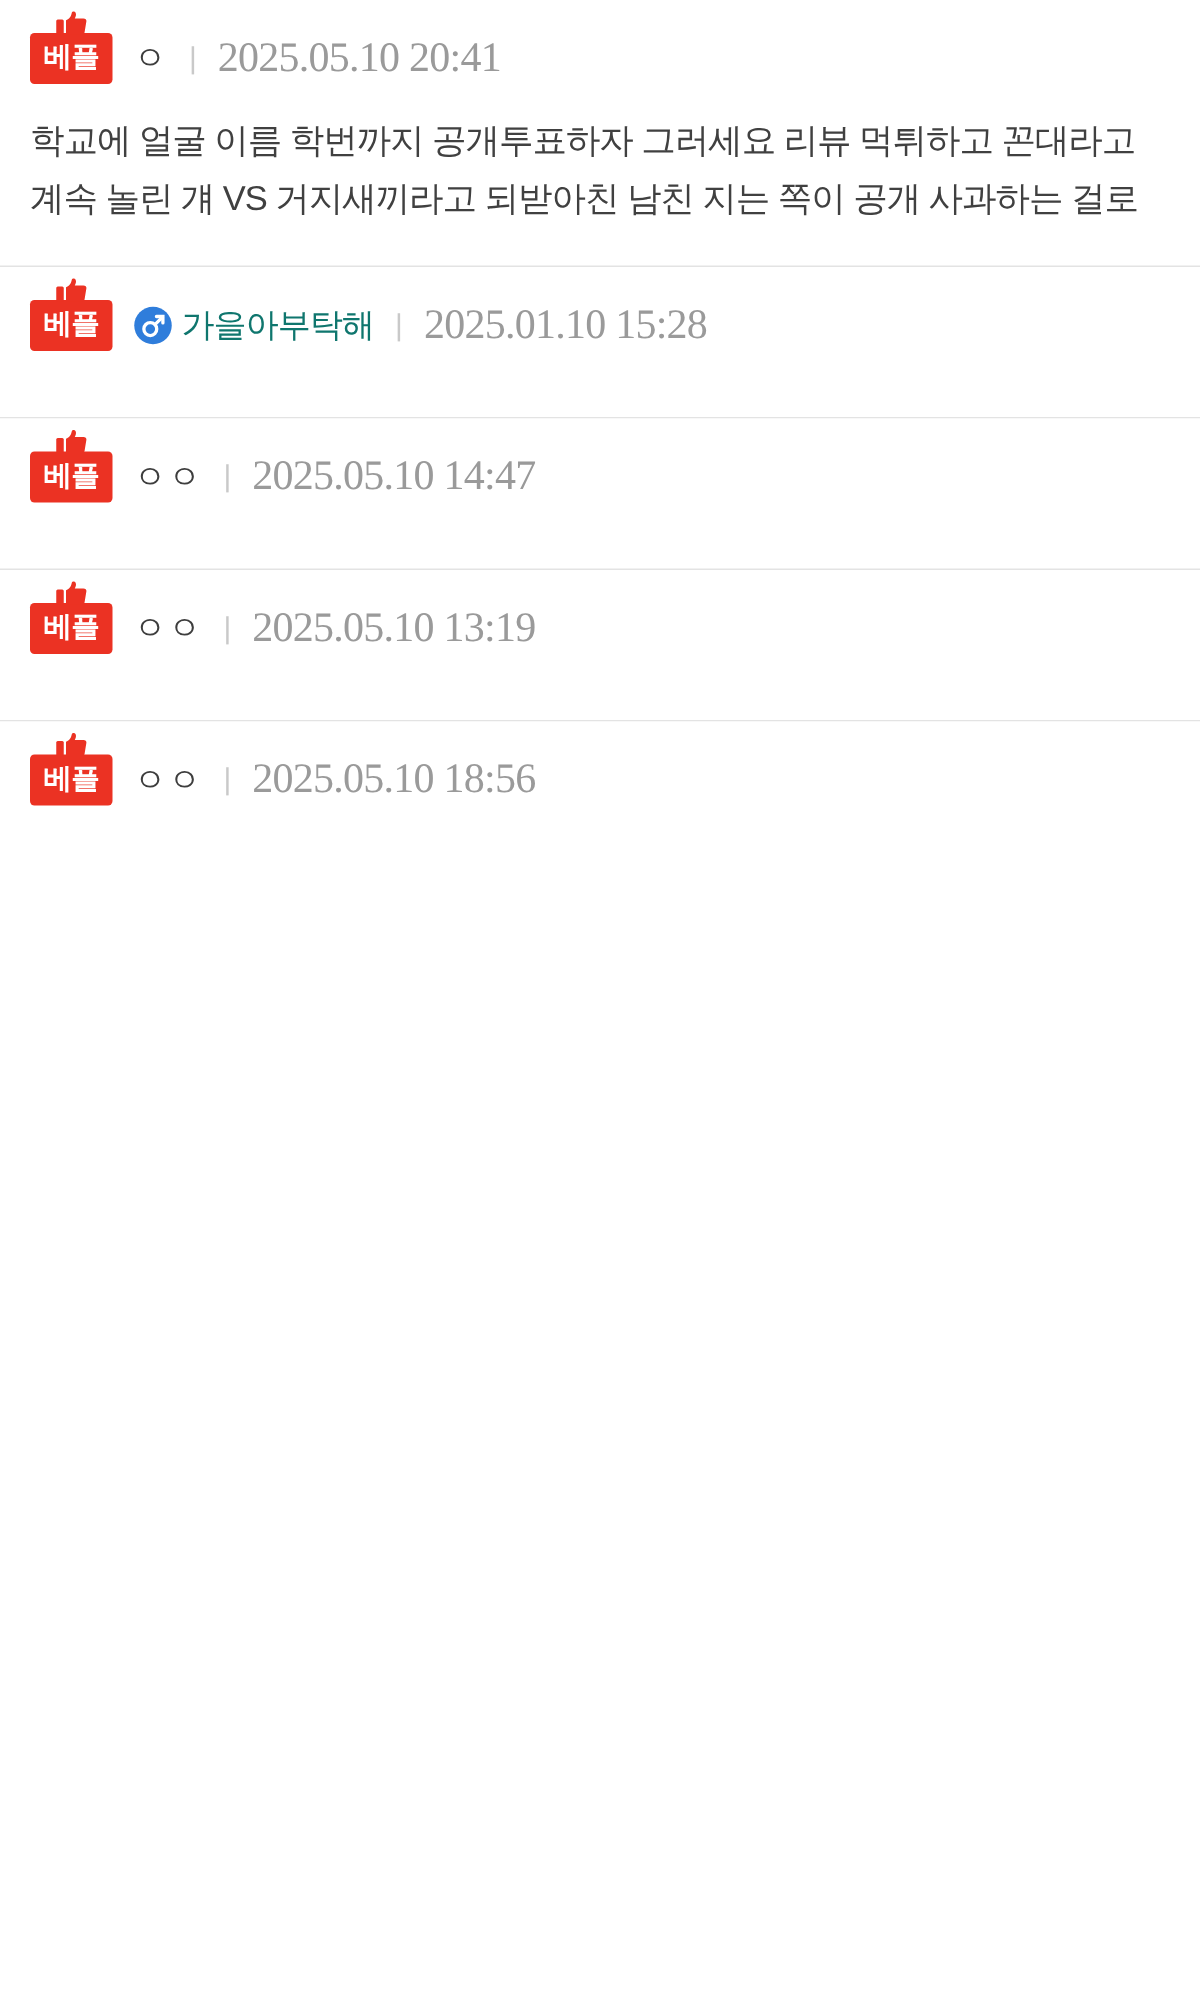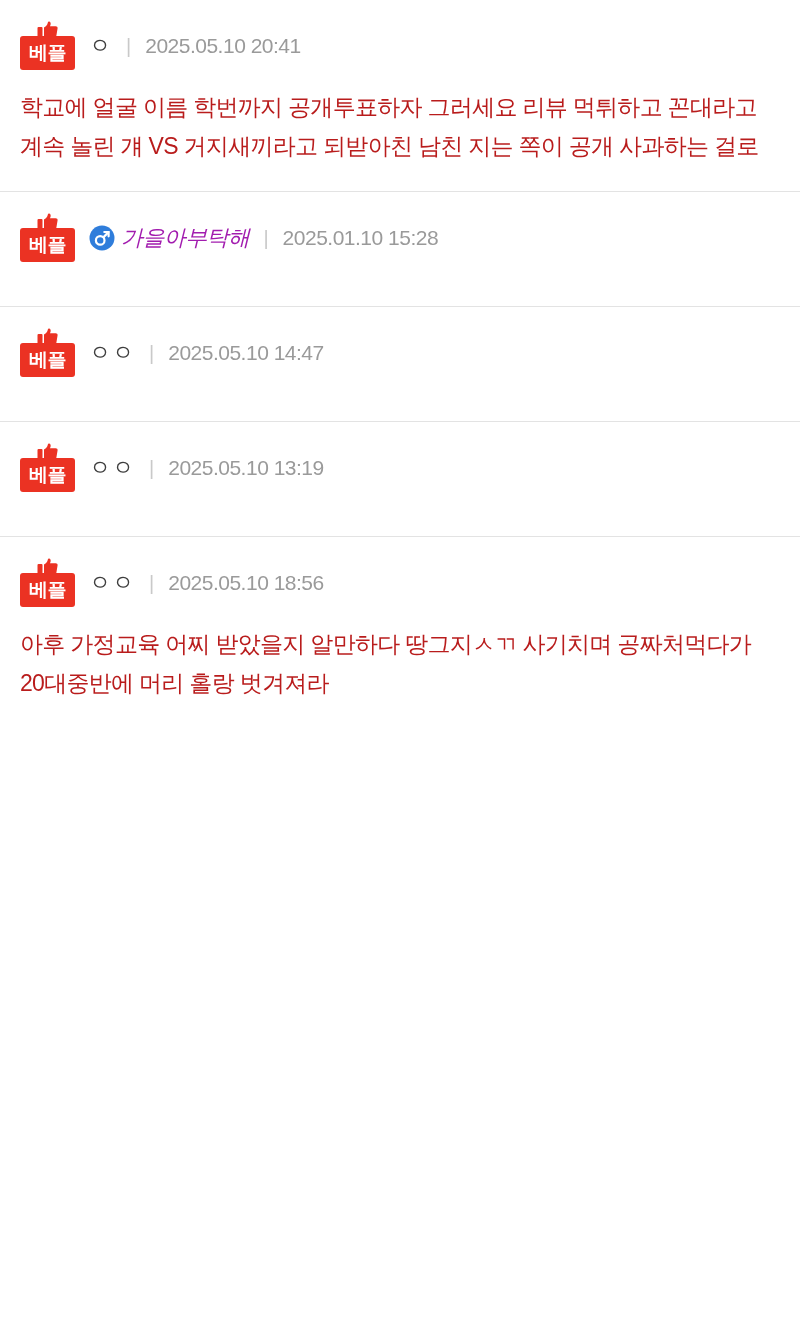--- a/index.html
+++ b/index.html
@@ -40,66 +40,66 @@
     background: #eb3223;
     color: #ffffff;
     font-size: 19px;
     font-weight: bold;
     line-height: 1;
     padding: 7px 9px 8px 9px;
     border-radius: 3px;
     letter-spacing: -0.5px;
     position: relative;
     margin-right: 14px;
-    margin-top: 14px;
+    margin-top: 0;
   }
   .thumb-icon {
     position: absolute;
     top: -15px;
     left: 50%;
     transform: translateX(-50%);
     width: 22px;
     height: 18px;
     display: block;
   }
   .gender-icon {
     display: inline-flex;
     align-items: center;
     justify-content: center;
     width: 26px;
     height: 26px;
     margin-right: 6px;
   }
   .nickname {
     font-size: 22px;
-    color: #a21caf;
+    color: #0f766e;
     letter-spacing: -0.6px;
     font-weight: normal;
-    font-style: italic;
   }
   .anon-dots {
     font-size: 22px;
     color: #3d3d3d;
     letter-spacing: 1px;
   }
   .divider {
     color: #c9c9c9;
     font-size: 20px;
     margin: 0 14px;
     font-weight: 300;
   }
   .timestamp {
-    font-size: 21px;
+    font-size: 28px;
     color: #9a9a9a;
     letter-spacing: -0.5px;
+    font-family: Liberation Serif, serif;
   }
   .comment-body {
     font-size: 23px;
     line-height: 1.68;
-    color: #b91c1c;
+    color: #404040;
     letter-spacing: -0.7px;
     word-break: keep-all;
     white-space: normal;
   }
 </style>
 </head>
 <body>
 
 <div class="comment-list" id="comment-list">
     <div class="comment">
@@ -175,15 +175,14 @@
           <svg class="thumb-icon" viewBox="0 0 22 18" xmlns="http://www.w3.org/2000/svg">
             <rect x="0.5" y="6" width="5" height="10" rx="1" fill="#eb3223"></rect>
             <path d="M7 16 L7 6.5 C7 6.5 9.2 5.6 10.2 3.6 C10.9 2.2 10.6 0.6 12 0.6 C13.4 0.6 13.9 2 13.6 3.4 C13.4 4.4 12.9 5.3 12.9 5.3 L18.6 5.3 C19.9 5.3 20.8 6.1 20.6 7.2 L19.4 14.5 C19.25 15.5 18.5 16 17.6 16 Z" fill="#eb3223"></path>
           </svg>
           <span>베플</span>
         </span>
         <span class="anon-dots">ㅇㅇ</span>
         <span class="divider">|</span>
         <span class="timestamp">2025.05.10 18:56</span>
       </div>
-      <div class="comment-body">아후 가정교육 어찌 받았을지 알만하다 땅그지ㅅㄲ 사기치며 공짜처먹다가 20대중반에 머리 홀랑 벗겨져라</div>
     </div>
   </div>
 
 </body></html>

